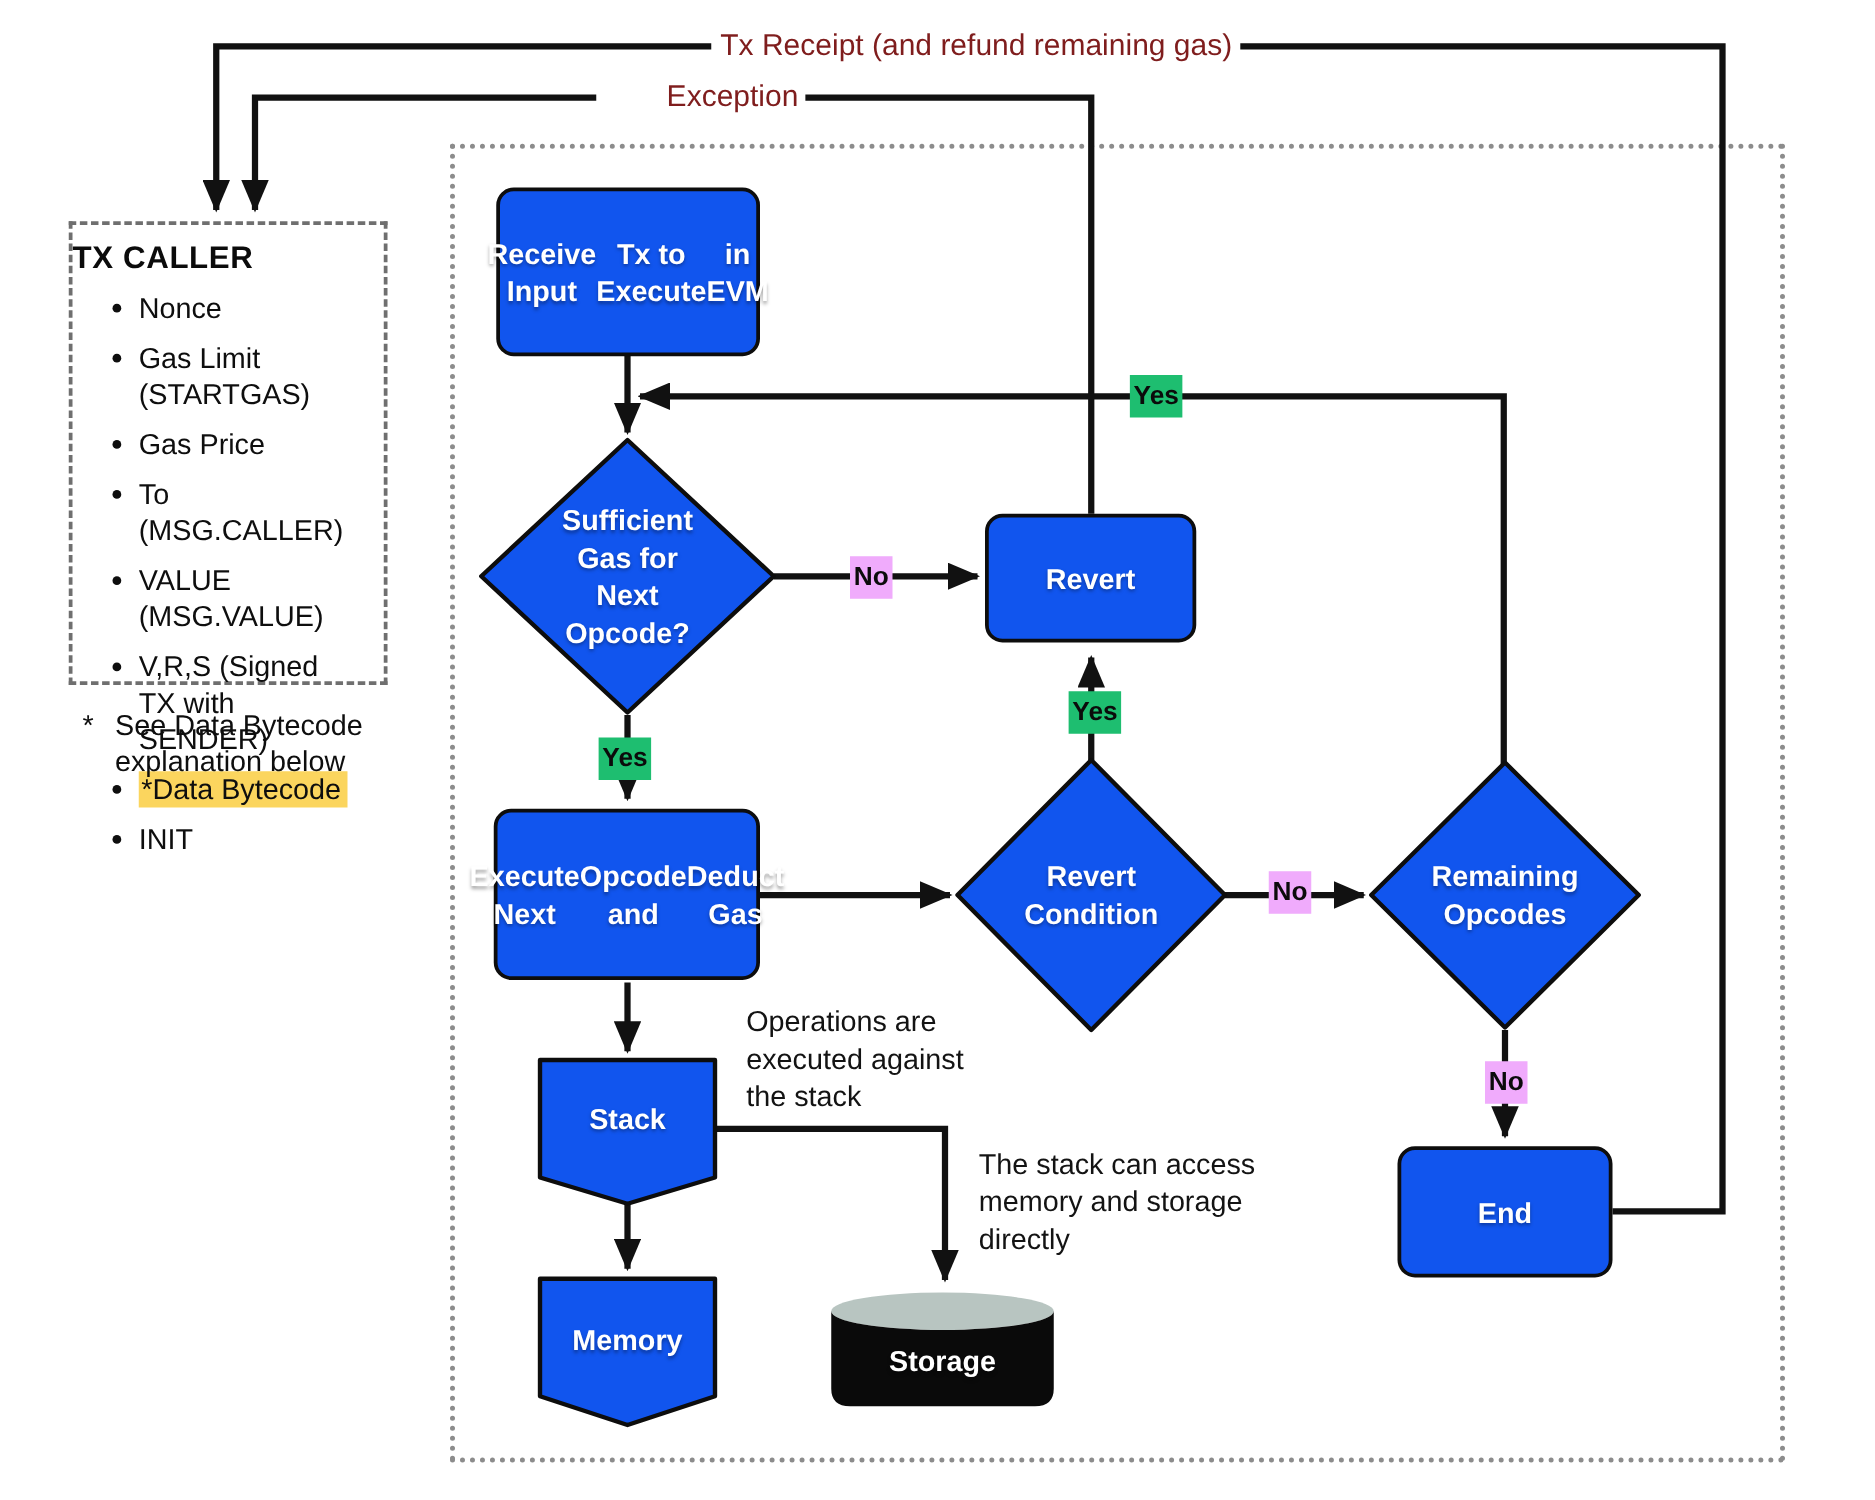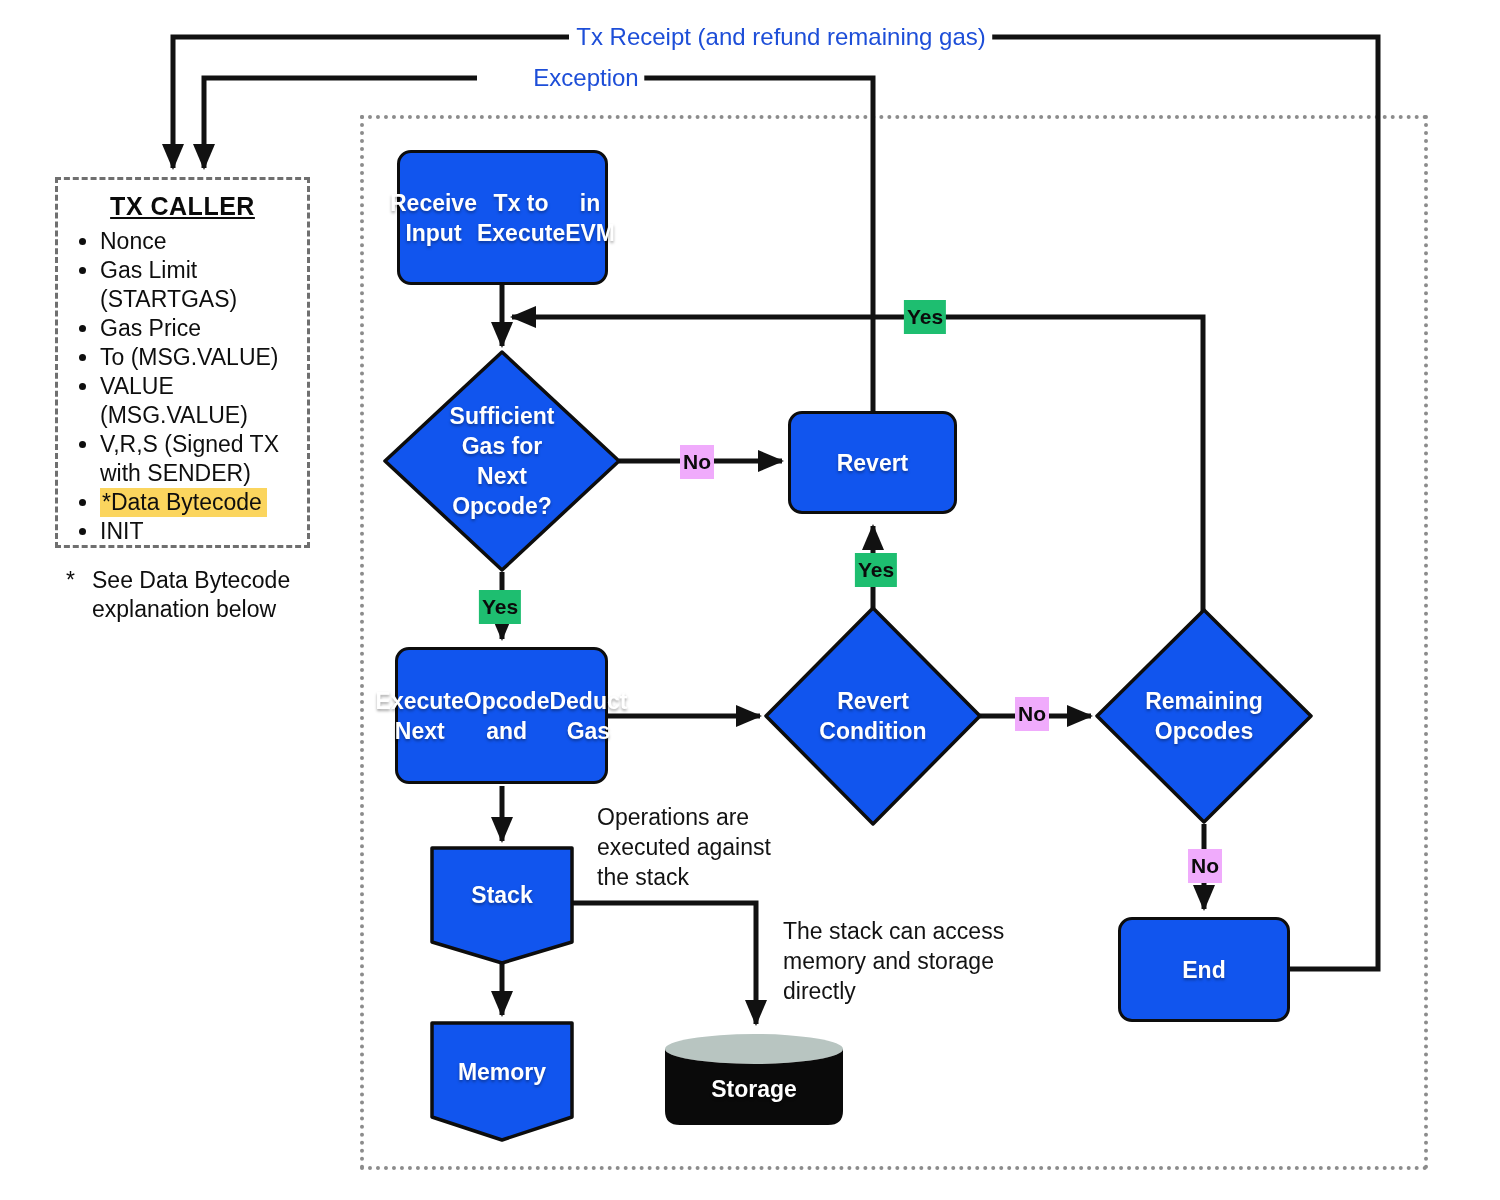--- a/index.html
+++ b/index.html
@@ -4,65 +4,65 @@
 <style>
   html,body{margin:0;padding:0;background:#ffffff;}
   #stage{position:relative;width:1500px;height:1200px;background:#ffffff;
          font-family:"Liberation Sans", sans-serif;color:#111;overflow:hidden;}
 
   
   .evm-boundary{position:absolute;left:360px;top:115px;width:1068px;height:1055px;
                 border:4px dotted #8c8c8c;box-sizing:border-box;}
   .txcaller-panel{position:absolute;left:55px;top:177px;width:255px;height:371px;
                   border:3px dashed #6f6f6f;box-sizing:border-box;background:#fff;}
-  .txcaller-title{font-size:25px;font-weight:bold;text-align:center;margin-top:12px;
-                  letter-spacing:0.5px;color:#0b0b0b;text-decoration:underline;}
+  .txcaller-title{font-size:25px;font-weight:bold;margin-top:12px;
+                  letter-spacing:0.5px;color:#0b0b0b;}
   .txcaller-list{margin:6px 0 0 0;padding:0 10px 0 42px;font-size:23px;line-height:29px;color:#0e0e0e;}
-  .txcaller-list li{margin:0;padding:0;}
+  .txcaller-list li{margin:11px;padding:0;}
   .hl{background:#fbd55e;padding:1px 5px 2px 2px;}
 
   .footnote{position:absolute;left:66px;top:566px;width:250px;display:flex;
             font-size:23px;line-height:29px;color:#0e0e0e;}
   .footnote .mark{width:26px;flex:none;}
 
   
   .node-box{position:absolute;background:#1155ee;border:3px solid #0d0d0d;border-radius:14px;
             box-sizing:border-box;display:flex;flex-direction:row;align-items:center;justify-content:center;}
   .node-text{color:#ffffff;font-weight:bold;font-size:23px;line-height:30px;text-align:center;
              text-shadow:0 2px 3px rgba(0,0,0,0.35);}
   .node-overlay{position:absolute;transform:translate(-50%,-50%);pointer-events:none;}
 
   
   .badge{position:absolute;transform:translate(-50%,-50%);font-size:21px;font-weight:bold;
          color:#0b0b0b;padding:5px 3px;white-space:nowrap;}
   .badge--green{background:#1ebe70;}
   .badge--red{background:#f0abfc;}
 
   
-  .toplabel{position:absolute;transform:translate(-50%,-50%);font-size:24px;color:#1d4ed8;
+  .toplabel{position:absolute;transform:translate(-50%,-50%);font-size:24px;color:#7f1d1d;
             background:#ffffff;padding:0 6px;white-space:nowrap;}
 
   .annot{position:absolute;font-size:23px;line-height:30px;color:#131313;}
 
   svg.layer{position:absolute;left:0;top:0;pointer-events:none;}
 </style>
 </head>
 <body>
 
 <div id="stage">
 
   <div class="evm-boundary"></div>
 
   <div class="txcaller-panel">
     <div class="txcaller-title">TX CALLER</div>
     <ul class="txcaller-list">
       <li>Nonce</li>
       <li>Gas Limit (STARTGAS)</li>
       <li>Gas Price</li>
-      <li>To (MSG.VALUE)</li>
+      <li>To (MSG.CALLER)</li>
       <li>VALUE (MSG.VALUE)</li>
       <li>V,R,S (Signed TX with SENDER)</li>
       <li><span class="hl">*Data Bytecode</span></li>
       <li>INIT</li>
     </ul>
   </div>
 
   <div class="footnote">
     <div class="mark">*</div>
     <div style="width:214px;">See Data Bytecode explanation below</div>

